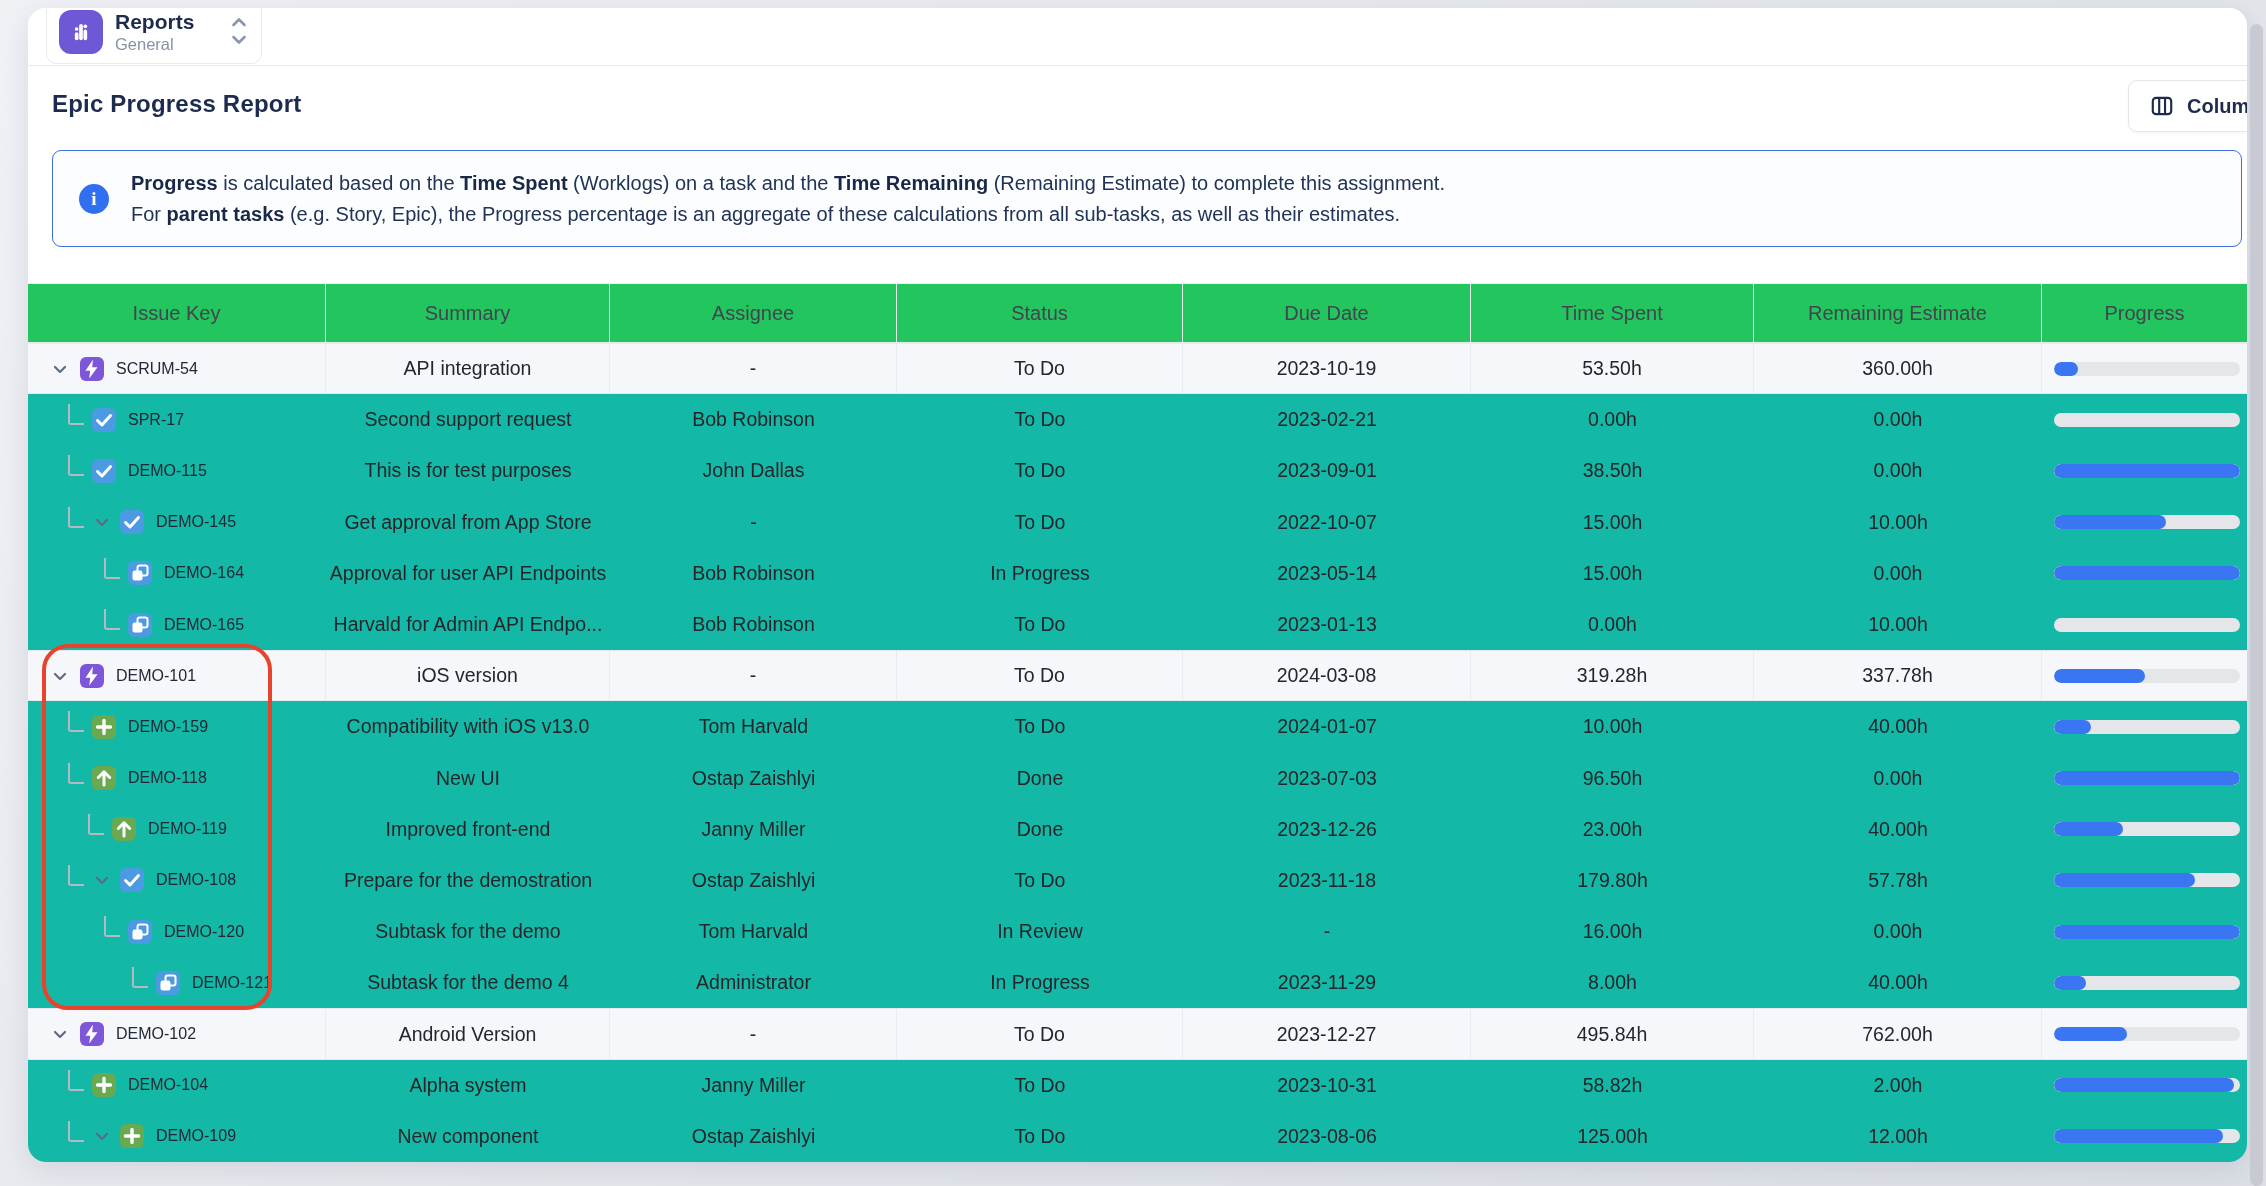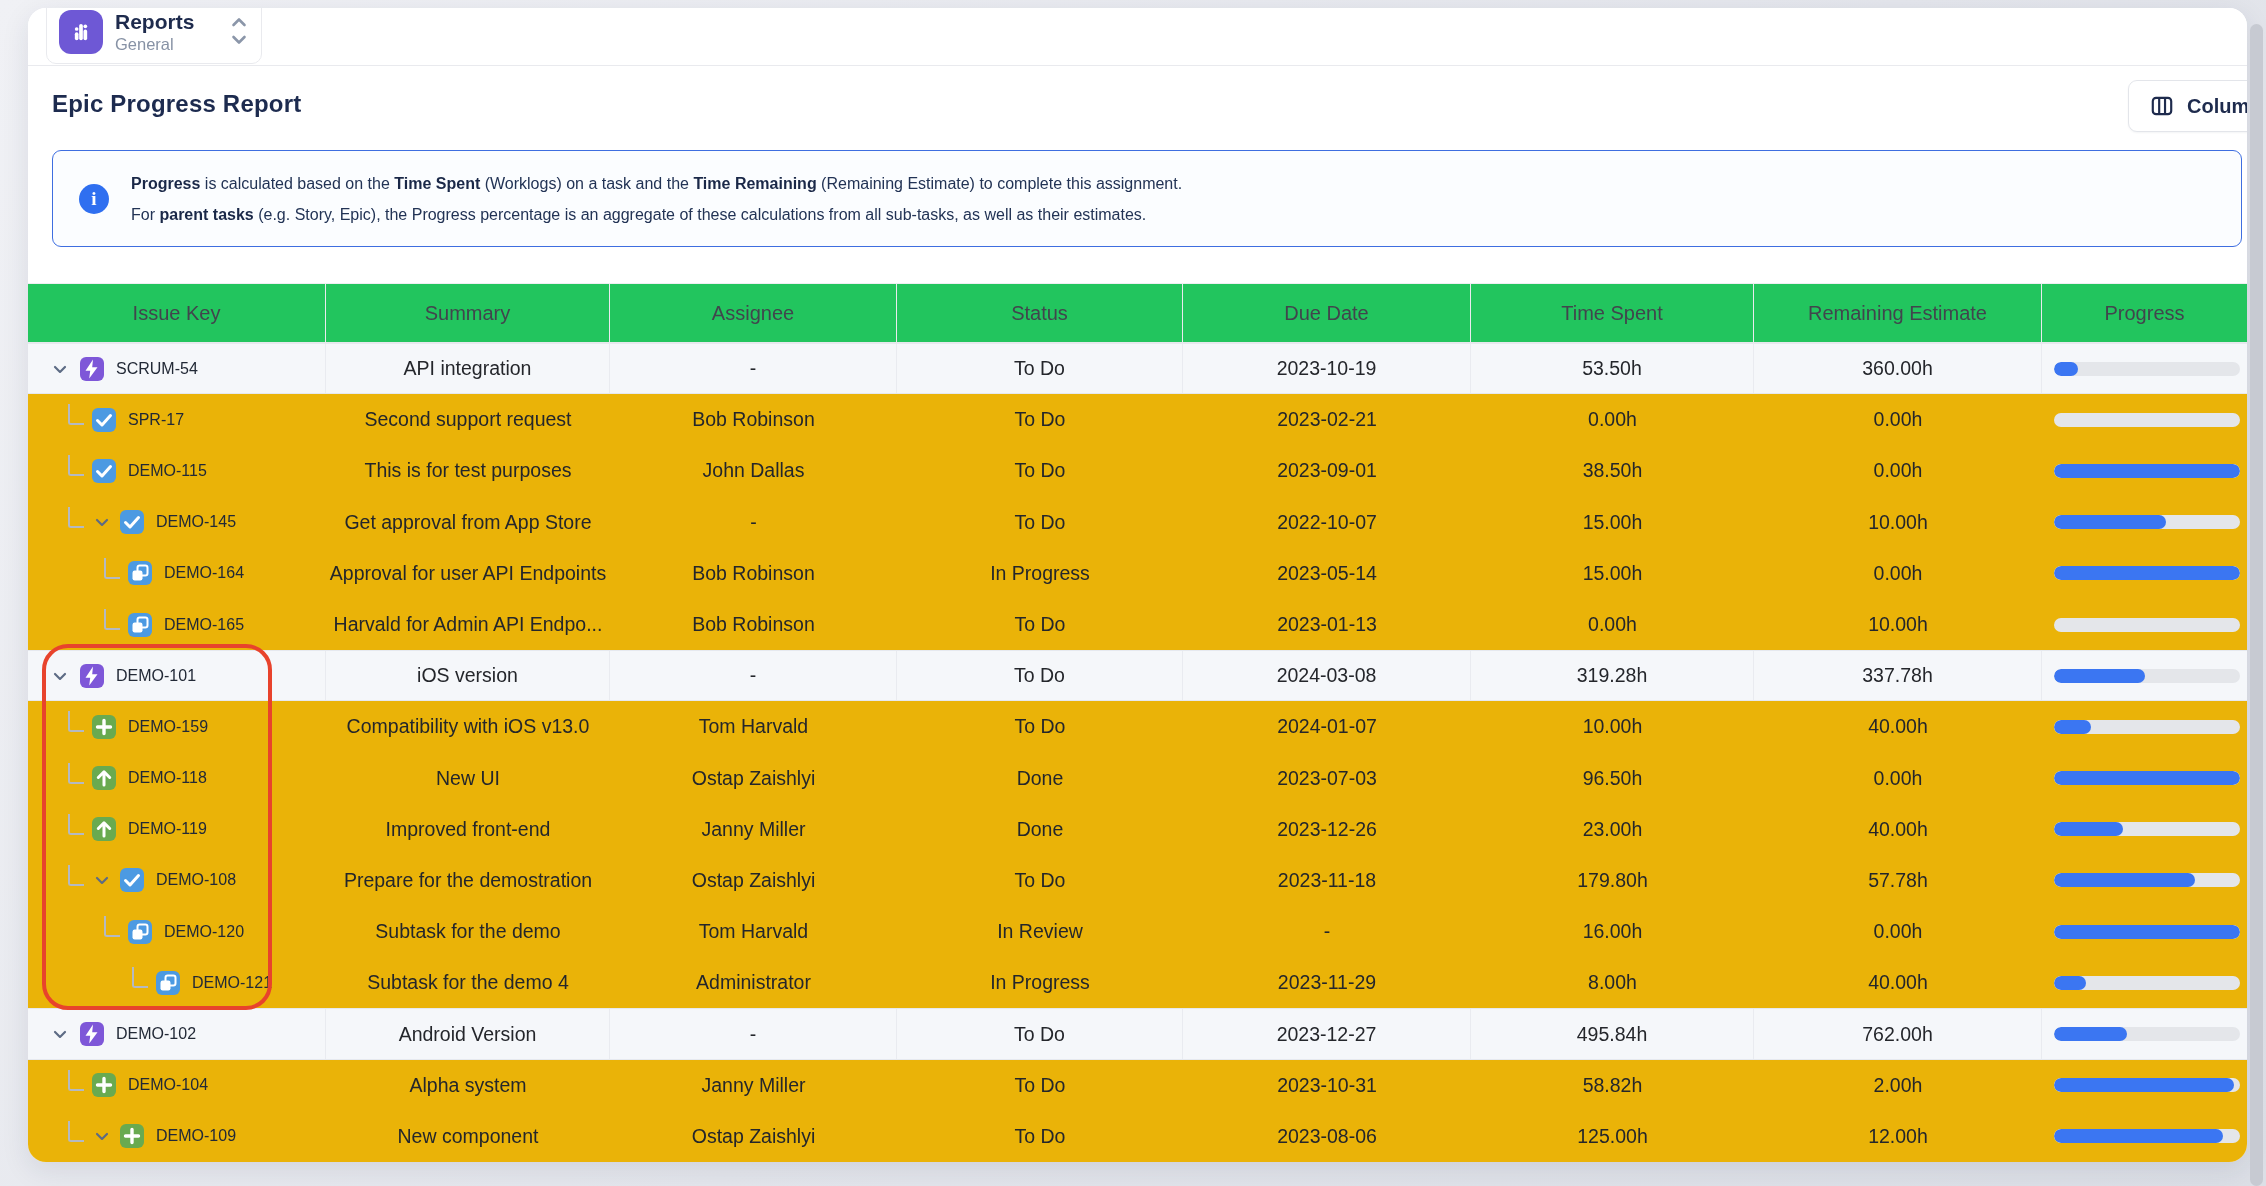--- a/index.html
+++ b/index.html
@@ -39,30 +39,30 @@
   }
   
   .info-banner {
     position:absolute; left:24px; top:142px; width:2190px; height:97px;
     background:#fbfdff; border:1.5px solid #3e6ee0; border-radius:9px;
     display:flex; align-items:center; padding:0 26px; gap:22px;
   }
   .info-icon { width:30px; height:30px; border-radius:50%; background:#2f6ff0; color:#fff;
     display:flex; align-items:center; justify-content:center; font-size:19px; font-weight:700;
     font-family:"Liberation Serif", serif; flex:0 0 auto; }
-  .info-lines { font-size:16px; line-height:31px; color:#223355; }
+  .info-lines { font-size:20px; line-height:31px; color:#223355; }
   .info-lines b { font-weight:700; color:#1a2848; }
   
   .table { position:absolute; left:0; top:275px; width:2219px; }
   .grid-row { display:grid; grid-template-columns:298px 284px 287px 286px 288px 283px 288px 205px; }
   .hdr { height:60px; background:#22c55e; border-top:1px solid #eeeff2; border-bottom:1px solid #e7e8ec; }
   .hcell { display:flex; align-items:center; justify-content:center; font-size:20px; color:#41454d; }
   .hdr .hcell { border-right:1px solid #e9eaee; }
   .hdr .hcell:last-child { border-right:none; }
-  .trow { height:51.19px; background:#eab308; }
+  .trow { height:51.19px; background:#14b8a6; }
   .trow.hl { background:#f5f7fa; border-top:1px solid #e6e9ef; border-bottom:1px solid #e6e9ef; }
   .trow.hl .cell { border-right:1px solid #e9ebf0; }
   .trow.hl .cell:last-child { border-right:none; }
   .cell { display:flex; align-items:center; justify-content:center; font-size:19.5px; color:#24262b; overflow:hidden; white-space:nowrap; }
   .keycell { justify-content:flex-start; }
   .key-label { font-size:16px; color:#222936; font-weight:400; cursor:pointer; }
   .elbow { width:16px; height:21px; border-left:2px solid #b4b9c3; border-bottom:2px solid #b4b9c3;
     border-bottom-left-radius:3px; margin-top:-10px; margin-right:8px; flex:0 0 auto; }
   .chev { width:20px; height:20px; margin-right:8px; flex:0 0 auto; cursor:pointer; display:flex; align-items:center; }
   .l0 .chev { margin-right:10px; }
@@ -344,21 +344,21 @@
           <div class="cell">2023-07-03</div>
           <div class="cell">96.50h</div>
           <div class="cell">0.00h</div>
           <div class="cell prog-wrap">
             <div class="prog-track">
               <div class="prog-fill" style="width:100%"></div>
             </div>
           </div>
         </div>
         <div class="grid-row trow">
-          <div class="cell keycell l1" style="padding-left:40px">
+          <div class="cell keycell l1" style="padding-left:60px">
             <span class="elbow"></span>
             <span class="type-icon" style="background:#69aa50">
               <svg width="24" height="24" viewBox="0 0 24 24">
                 <path d="M12 19 V6.5 M6.3 11.5 L12 5.8 L17.7 11.5" fill="none" stroke="#fff" stroke-width="3" stroke-linecap="round" stroke-linejoin="round"></path>
               </svg>
             </span>
             <span class="key-label">DEMO-119</span>
           </div>
           <div class="cell">Improved front-end</div>
           <div class="cell">Janny Miller</div>

